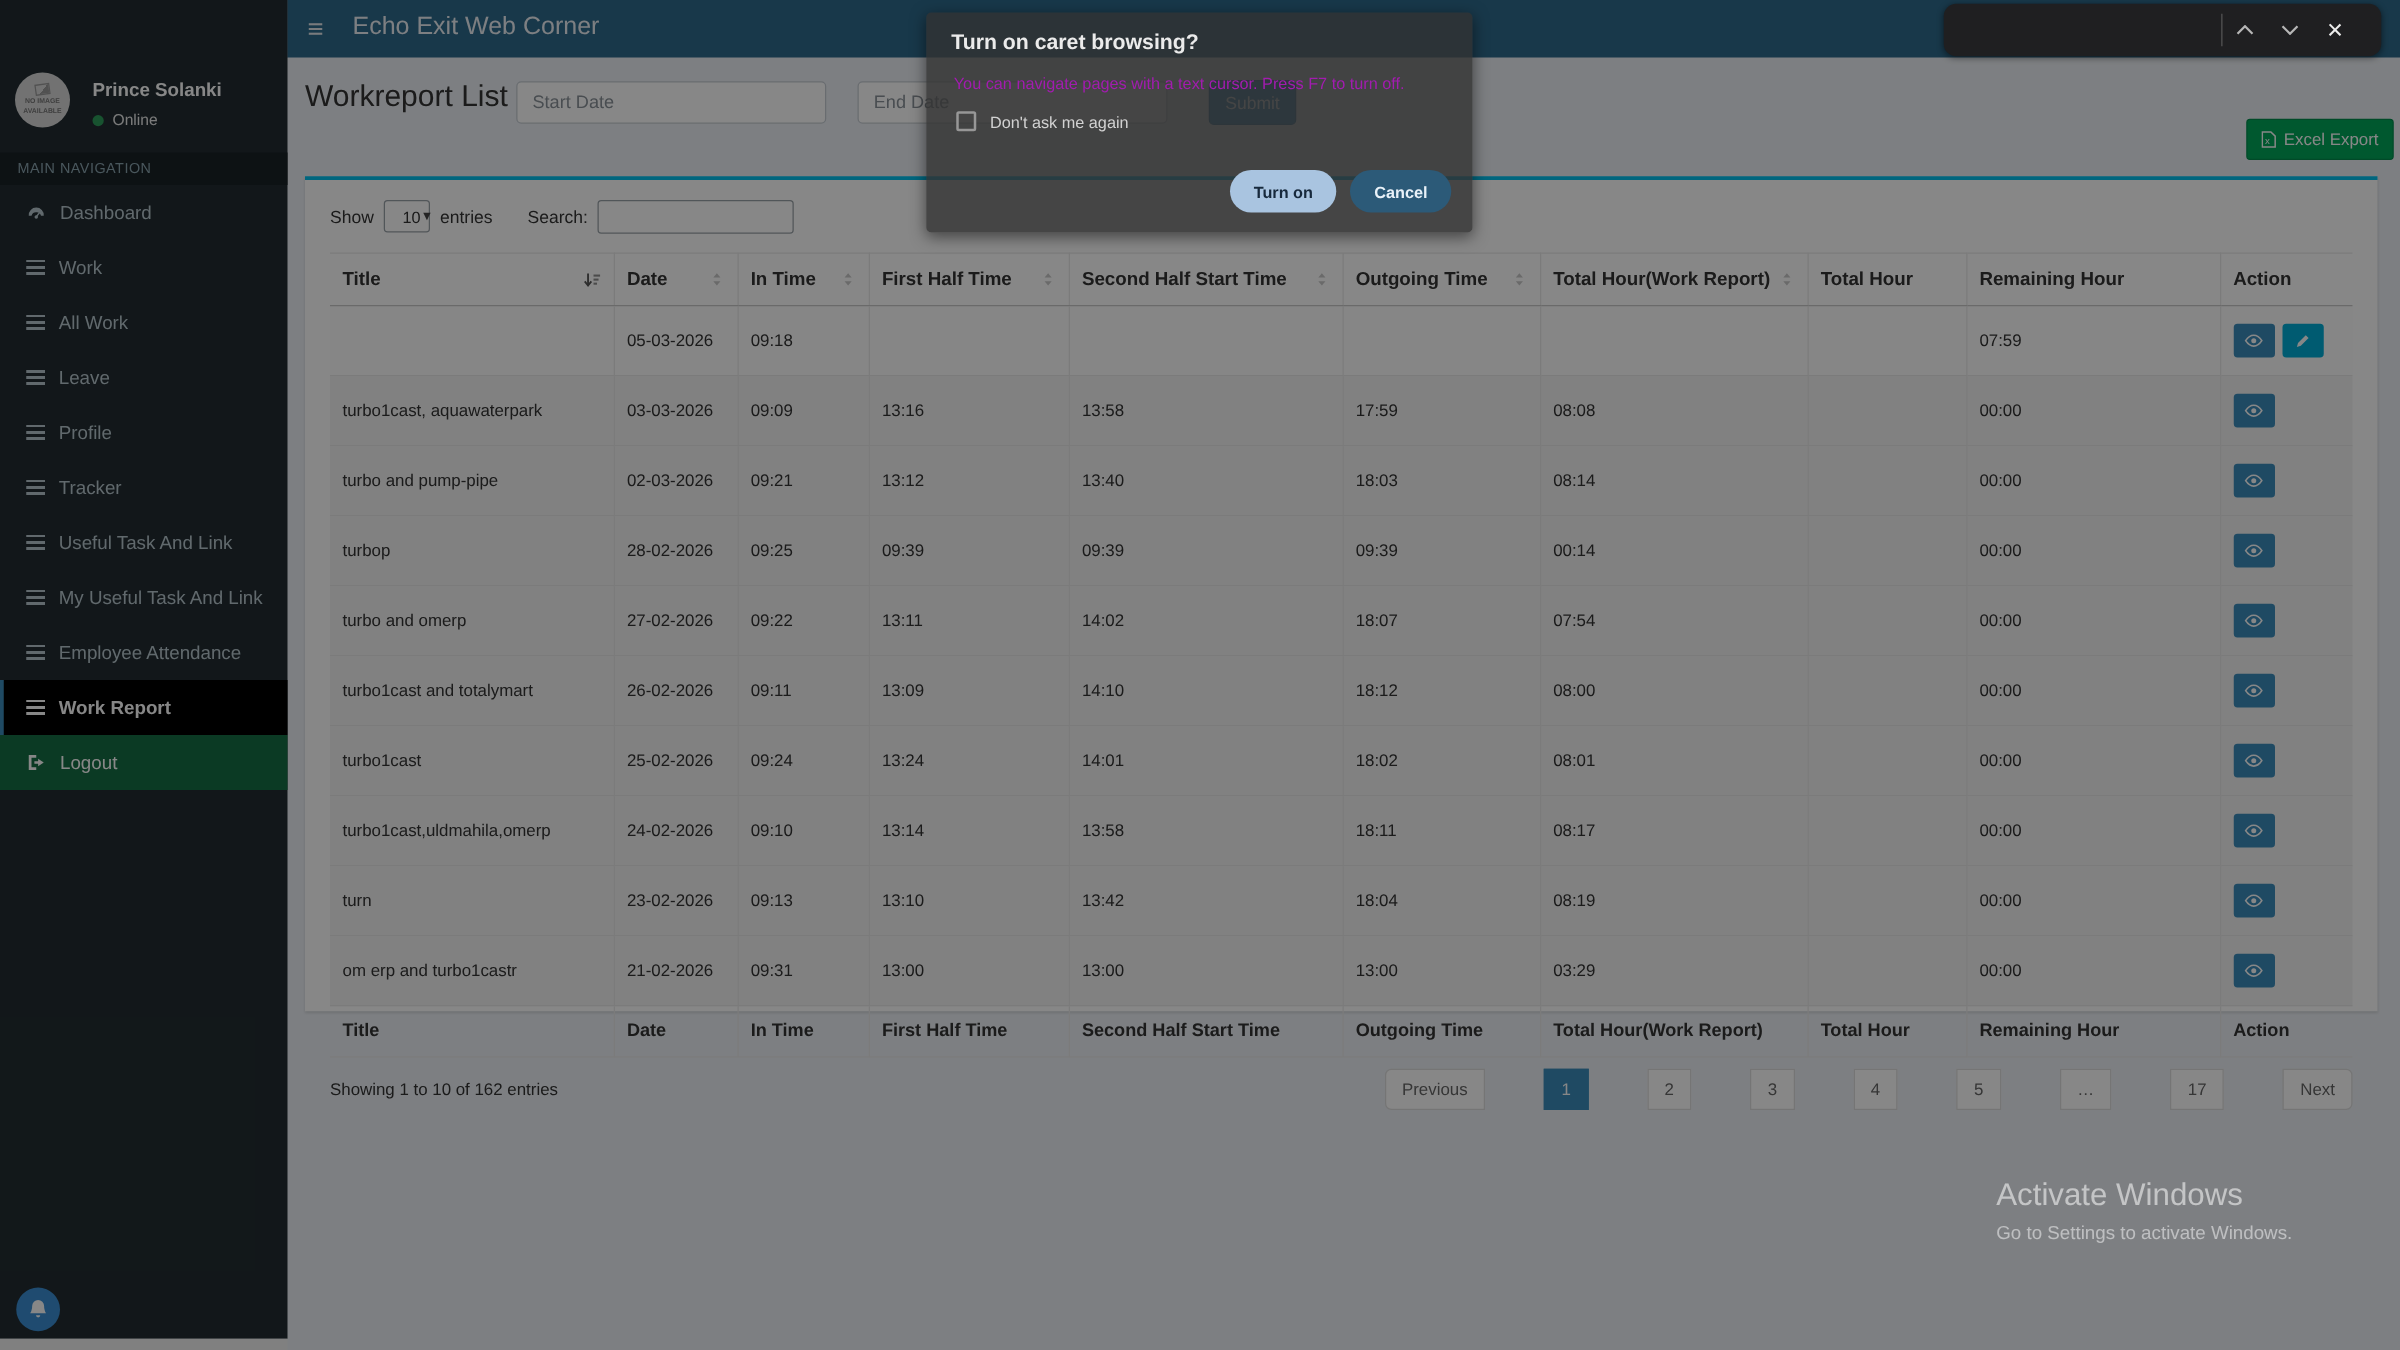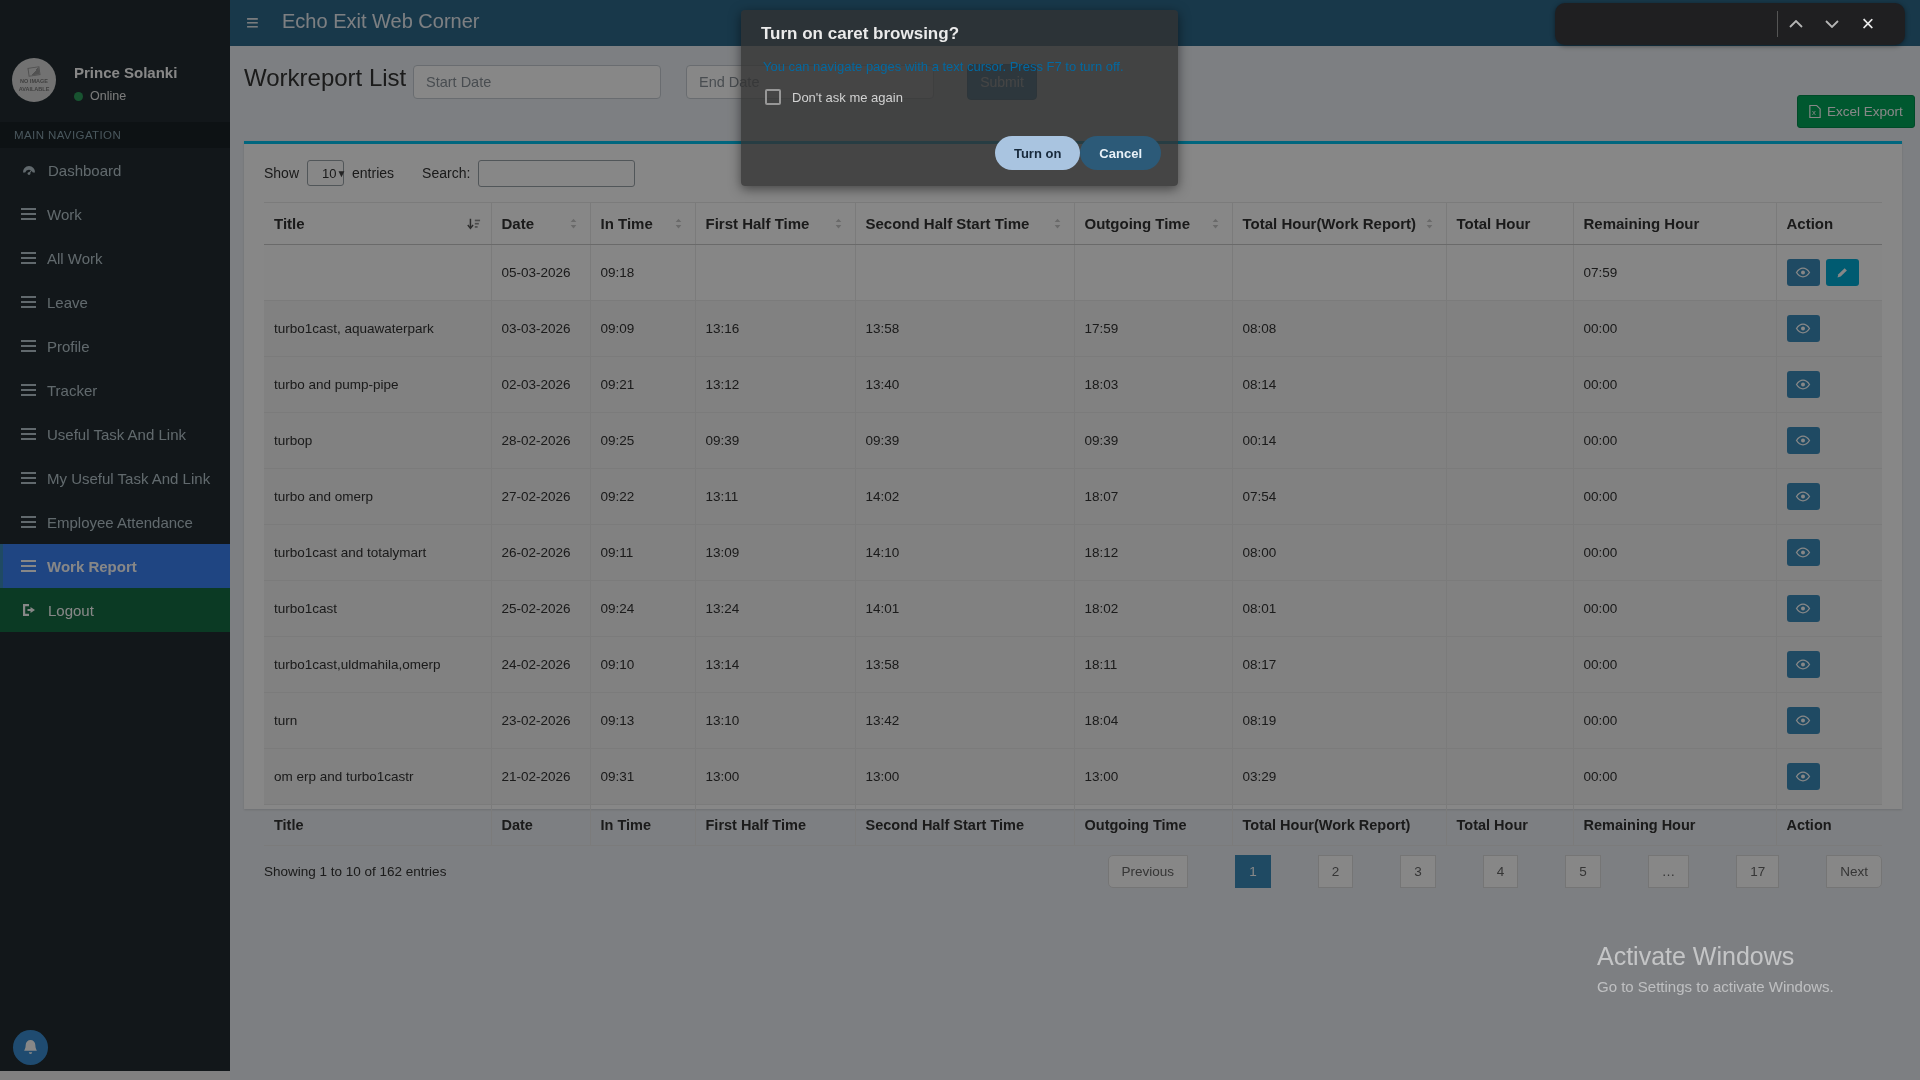--- a/index.html
+++ b/index.html
@@ -17,21 +17,21 @@
   .avatar .pic { width:12px; height:9px; border:1px solid #999; margin-bottom:2px; transform:rotate(-8deg); background:linear-gradient(135deg,transparent 55%,#999 55%); }
   .user-meta { padding-top:6px; }
   .user-name { color:#fff; font-size:15px; font-weight:bold; }
   .user-status { margin-top:8px; display:flex; align-items:center; gap:7px; color:#e8e8e8; font-size:12.5px; }
   .dot { width:9px; height:9px; border-radius:50%; background:#2e9e5b; }
   .nav-header { position:absolute; left:0; top:122px; width:230px; height:26px; background:#1a2226;
     color:#8aa4af; font-size:11.5px; display:flex; align-items:center; padding-left:14px; letter-spacing:.4px; }
   .menu { position:absolute; left:0; top:148px; width:230px; }
   .menu-item { height:44px; display:flex; align-items:center; gap:11px; padding-left:18px;
     color:#b8c7ce; font-size:15px; border-left:3px solid transparent; cursor:pointer; }
-  .menu-item.active { background:#3b82f6; border-left-color:#3c8dbc; color:#fff; font-weight:bold; }
+  .menu-item.active { background:#000000; border-left-color:#3c8dbc; color:#fff; font-weight:bold; }
   .menu-item.logout { background:#156f44; color:#fff; border-left:none; padding-left:21px; }
   .icon-list { width:15px; height:12px; flex:0 0 15px;
     background:repeating-linear-gradient(to bottom,currentColor 0,currentColor 2px,transparent 2px,transparent 5px); }
   .menu-item .svg-ic { display:inline-flex; width:16px; flex:0 0 16px; justify-content:center; }
   .bottom-strip { position:absolute; left:0; top:1071px; width:230px; height:9px; background:#f1f1f1; }
 
   
   .navbar { position:absolute; left:230px; top:0; right:0; height:46px; background:#2f6b8c; color:#ecf0f5; }
   .hamburger { position:absolute; left:16px; top:10px; font-size:22px; color:#e4e9ec; cursor:pointer; }
   .navbar-title { position:absolute; left:52px; top:10px; font-size:20px; }
@@ -95,25 +95,25 @@
   .find-input { flex:0 0 212px; height:28px; margin-left:10px; background:transparent; border:none; outline:none;
     color:#eee; font-size:13px; }
   .find-sep { width:1px; height:26px; background:#555; }
   .find-btn { width:36px; height:42px; background:transparent; border:none; display:flex; align-items:center;
     justify-content:center; cursor:pointer; color:#b5b5b5; }
   .find-close { color:#ededed; font-size:22px; line-height:1; }
 
   .dialog { position:absolute; left:741px; top:10px; width:437px; height:176px; background:rgba(50,50,50,0.78);
     border-radius:4px; box-shadow:0 3px 12px rgba(0,0,0,.5); z-index:80; }
   .dlg-title { position:absolute; left:20px; top:14px; font-size:17px; font-weight:600; color:#ebebeb; }
-  .dlg-body { position:absolute; left:22px; top:49px; font-size:13px; color:#0369a1; }
+  .dlg-body { position:absolute; left:22px; top:49px; font-size:13px; color:#a21caf; }
   .dlg-check { position:absolute; left:24px; top:79px; display:flex; align-items:flex-end; gap:11px; cursor:pointer; }
   .cb { width:16px; height:16px; border:2px solid #979797; border-radius:2px; background:transparent; }
   .dlg-check-label { font-size:13px; color:#d2d2d2; }
-  .dlg-buttons { position:absolute; right:17px; top:126px; display:flex; }
+  .dlg-buttons { position:absolute; right:17px; top:126px; display:flex; gap:11px; }
   .pill { height:34px; border:none; border-radius:17px; font-size:13px; font-weight:600; font-family:inherit;
     padding:0 19px; cursor:pointer; }
   .pill-primary { background:#a9c4e0; color:#17293c; }
   .pill-secondary { background:#2c5a78; color:#e8f1f8; }
 </style>
 </head>
 <body>
 
 <div class="app">
 

